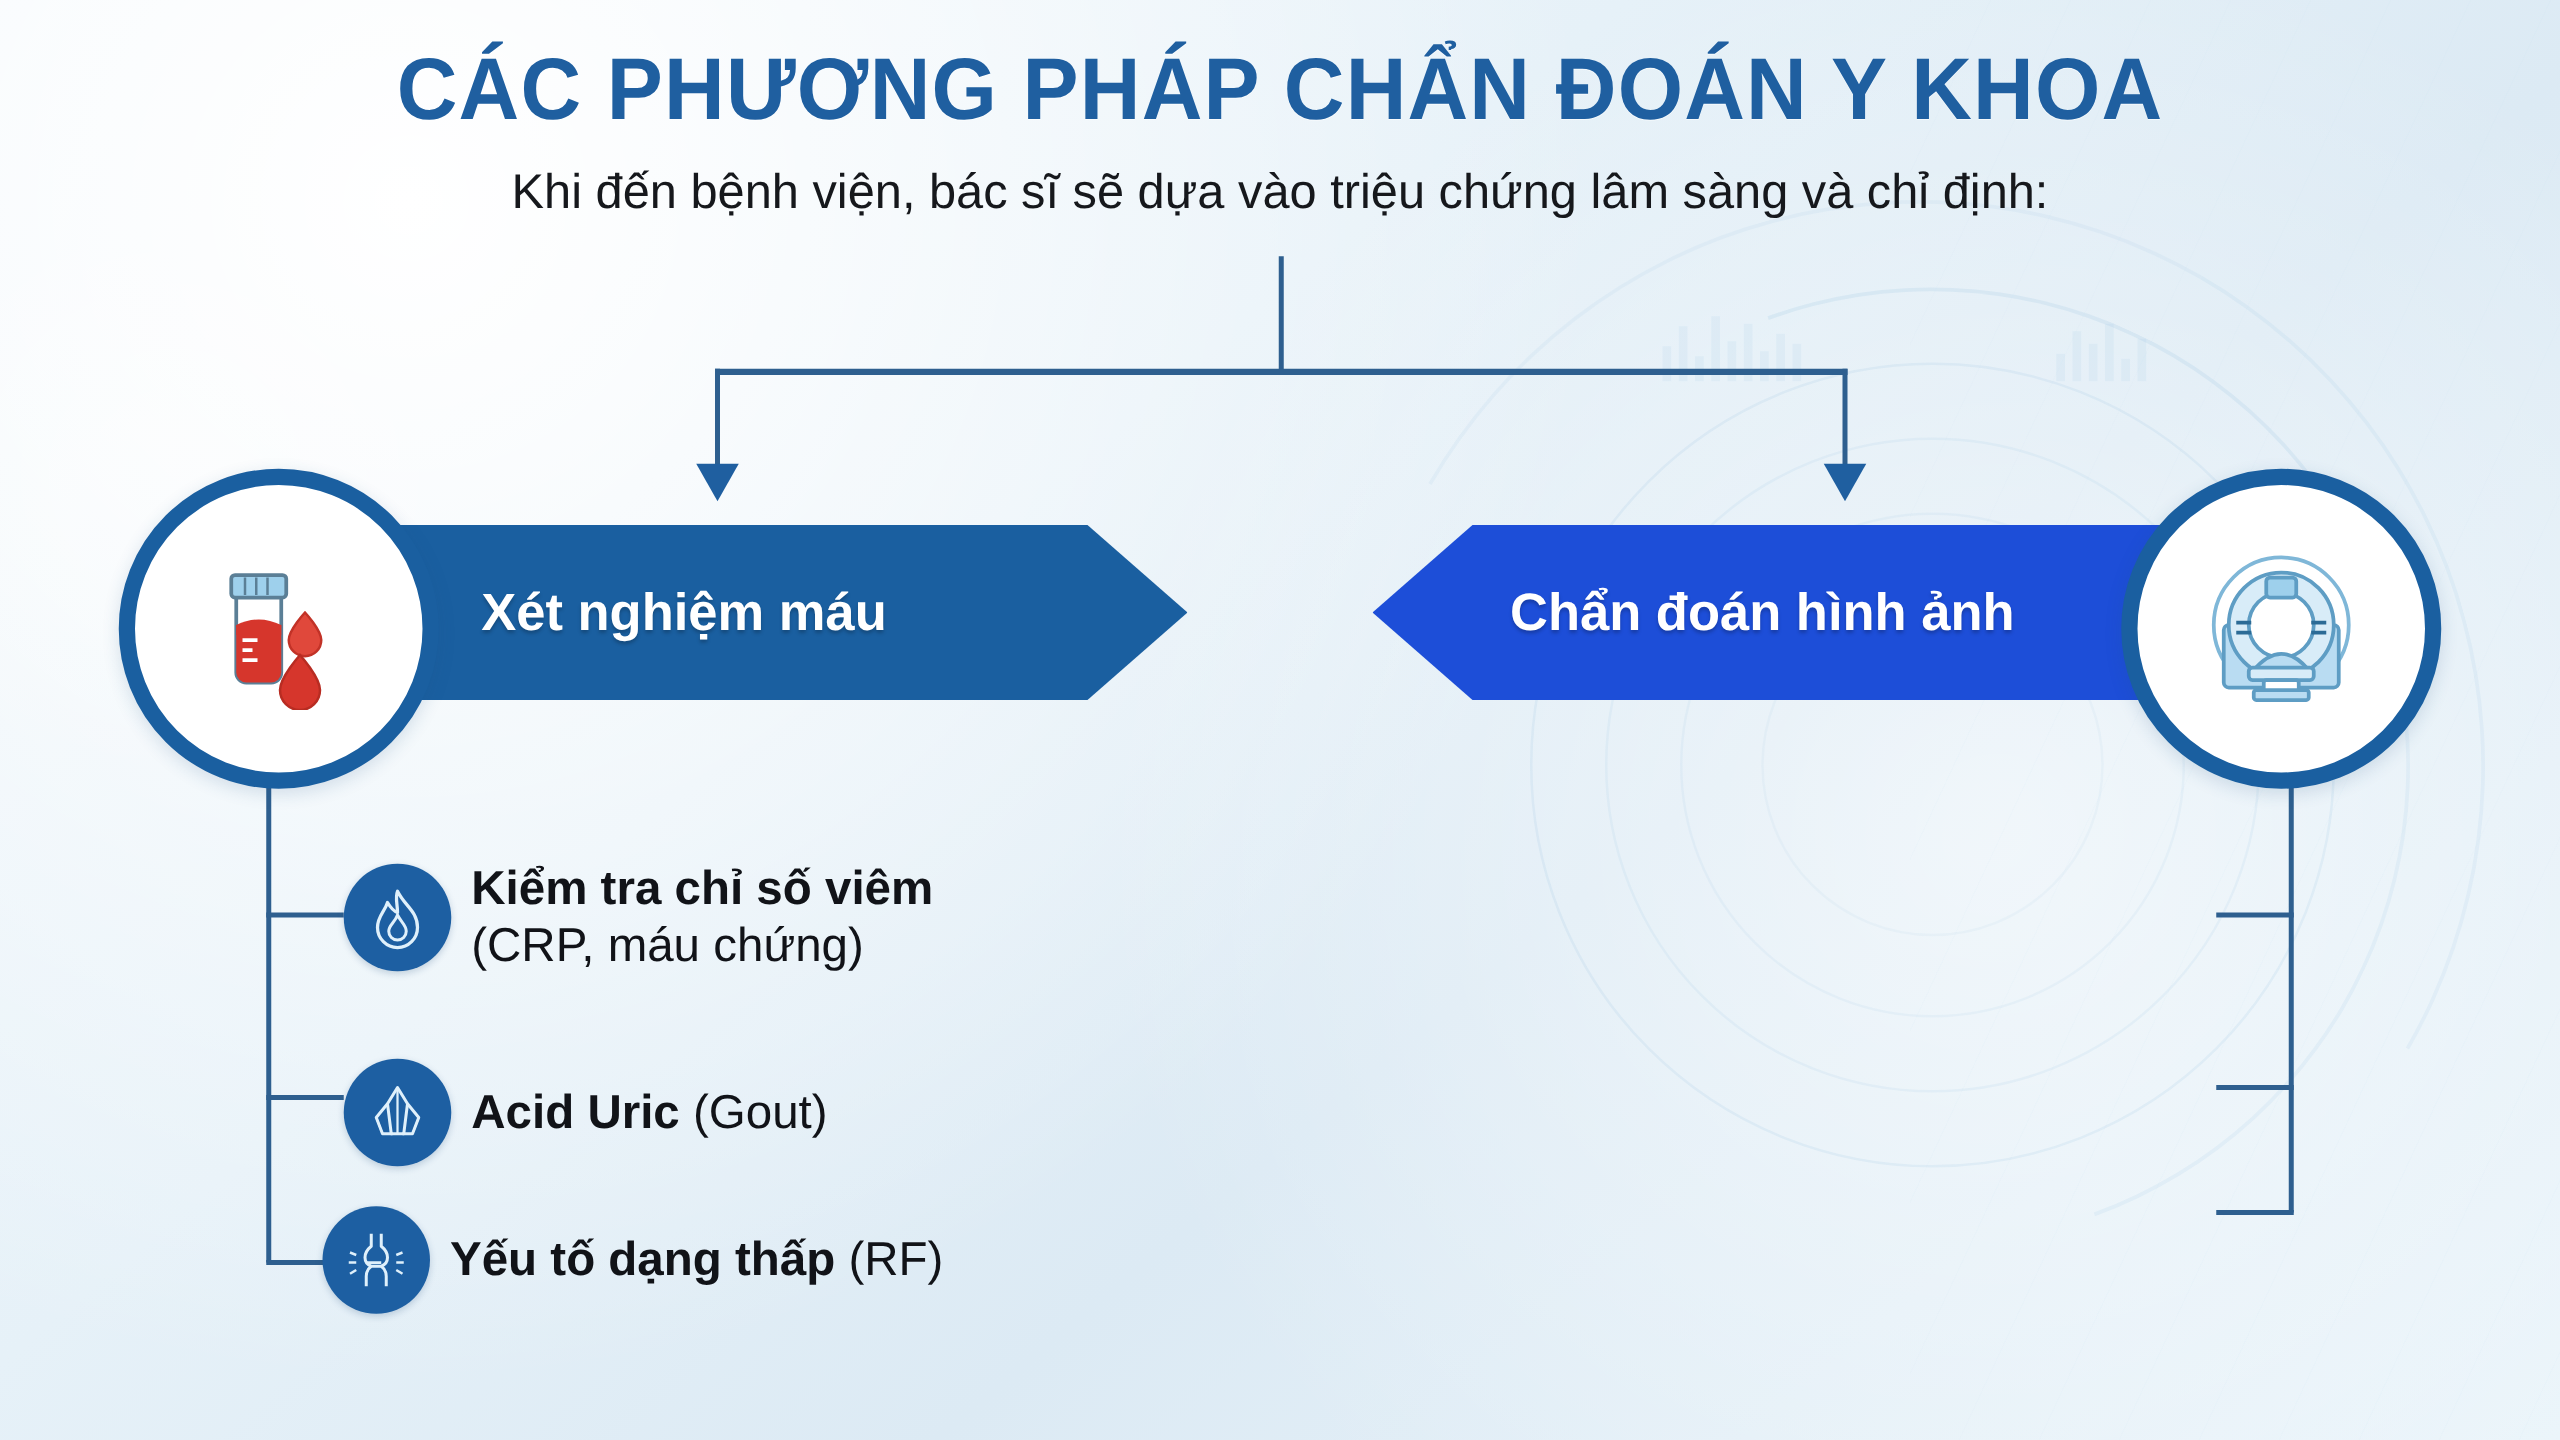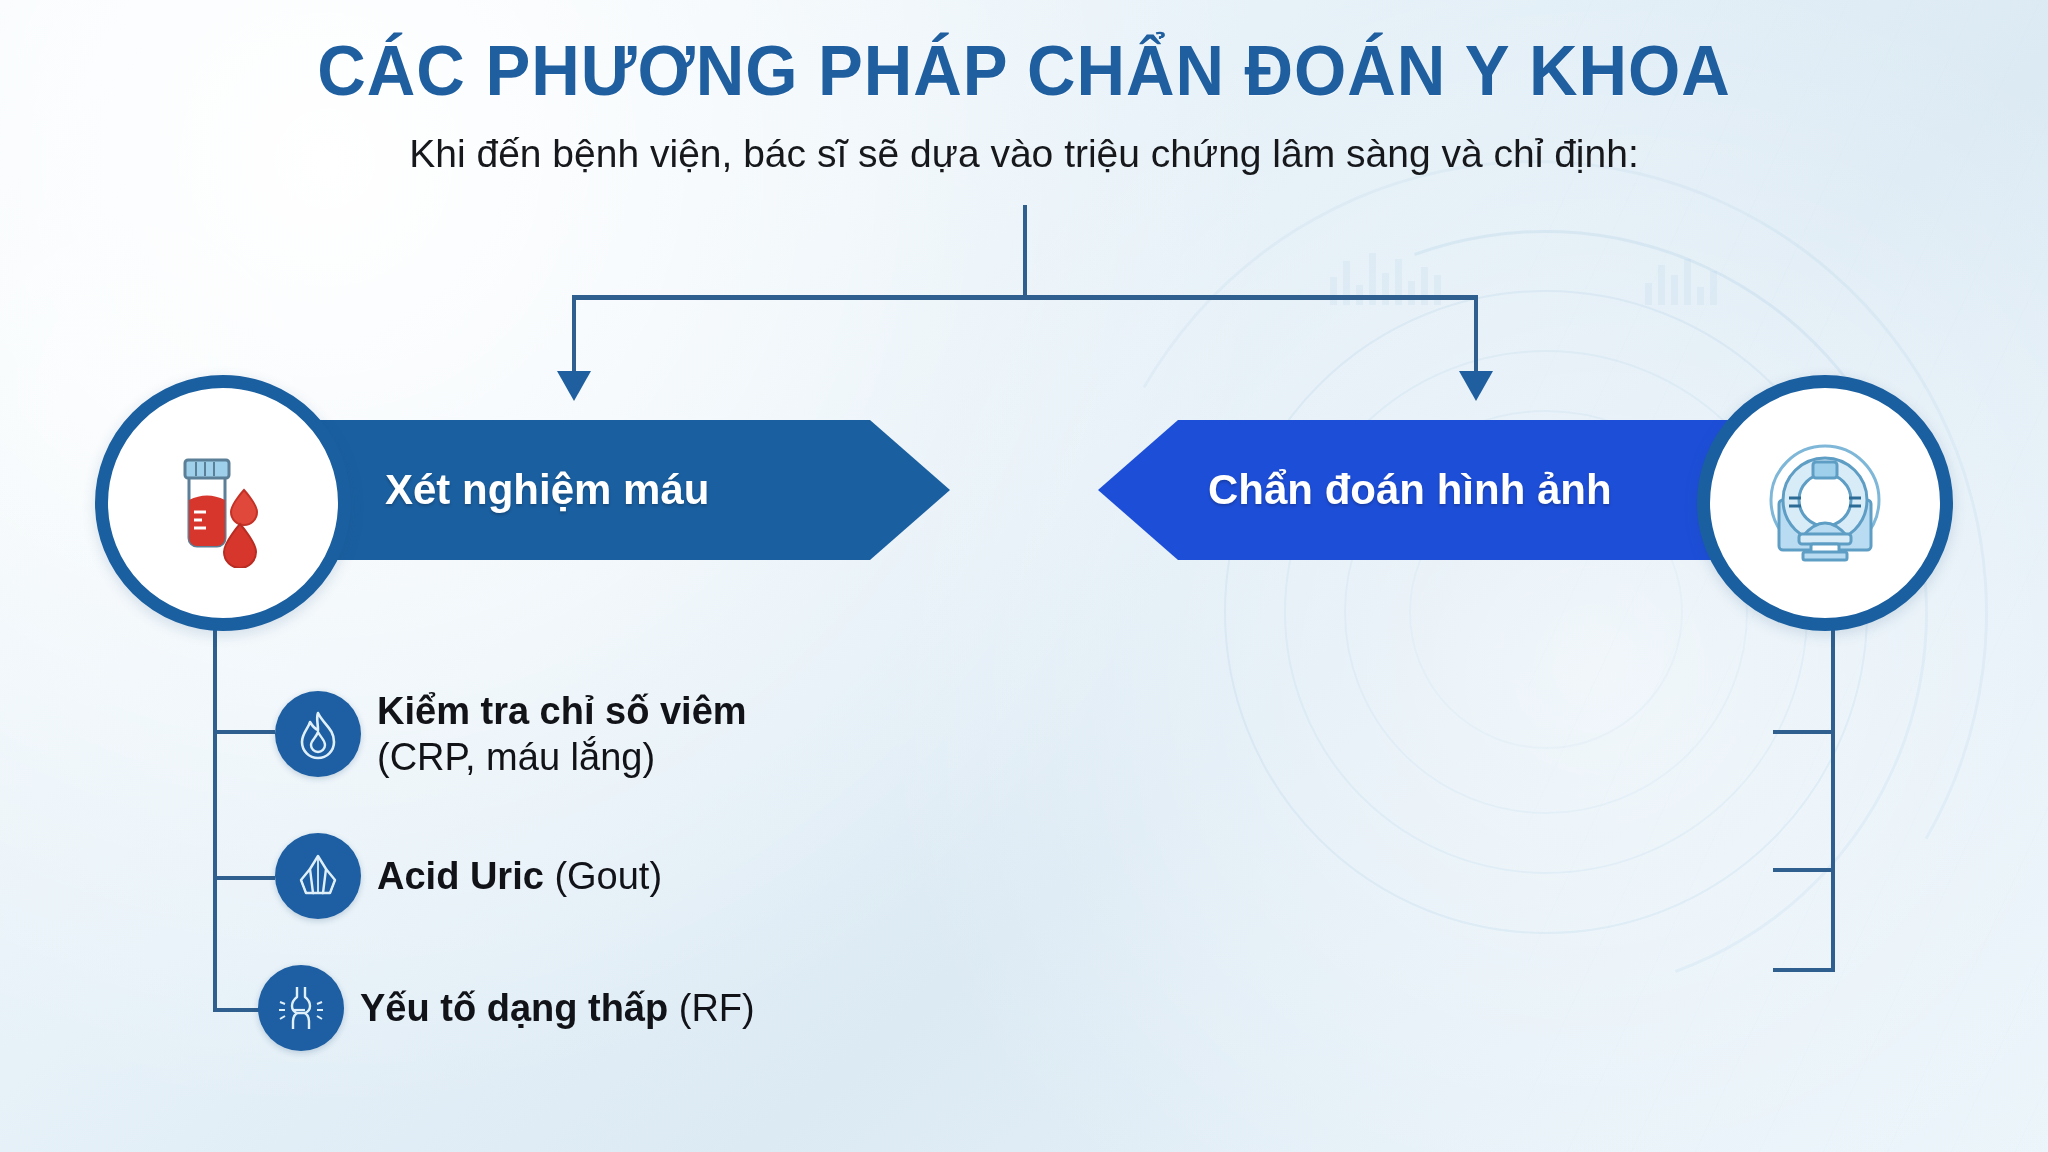--- a/index.html
+++ b/index.html
@@ -219,25 +219,25 @@
 
     <div class="item" style="left:275px;top:68px">
       <span class="icon-circle">
         <svg class="svg-icon" width="52" height="52" viewBox="0 0 52 52">
           <path d="M26 5 c6 12 16 16 16 29 a16 16 0 0 1 -32 0 c0 -9 6 -13 8 -20 c3 5 5 7 8 8 c0 -7 -2 -12 0 -17 z" fill="none" stroke="#dff0fb" stroke-width="2.6" stroke-linejoin="round"></path>
           <path d="M26 24 c3 6 7 8 7 13 a7 7 0 0 1 -14 0 c0 -5 5 -7 7 -13 z" fill="none" stroke="#dff0fb" stroke-width="2.4"></path>
         </svg>
       </span>
       <span class="item-text">
         <b>Kiểm tra chỉ số viêm</b>
-        <span class="line2">(CRP, máu lắng)</span>
-      </span>
-    </div>
-
-    <div class="item" style="left:275px;top:213px">
+        <span class="line2">(CRP, máu chứng)</span>
+      </span>
+    </div>
+
+    <div class="item" style="left:275px;top:227px">
       <span class="icon-circle">
         <svg class="svg-icon" width="52" height="52" viewBox="0 0 52 52">
           <path d="M26 6 l8 13 l-3 24 h-10 l-3 -24 z" fill="none" stroke="#dff0fb" stroke-width="2.4" stroke-linejoin="round"></path>
           <path d="M18 19 l-9 11 l5 13 h8" fill="none" stroke="#dff0fb" stroke-width="2.4" stroke-linejoin="round"></path>
           <path d="M34 19 l9 11 l-5 13 h-8" fill="none" stroke="#dff0fb" stroke-width="2.4" stroke-linejoin="round"></path>
           <line x1="26" y1="6" x2="26" y2="43" stroke="#dff0fb" stroke-width="1.8"></line>
           <line x1="9" y1="30" x2="14" y2="43" stroke="#dff0fb" stroke-width="1.6"></line>
           <line x1="43" y1="30" x2="38" y2="43" stroke="#dff0fb" stroke-width="1.6"></line>
         </svg>
       </span>

